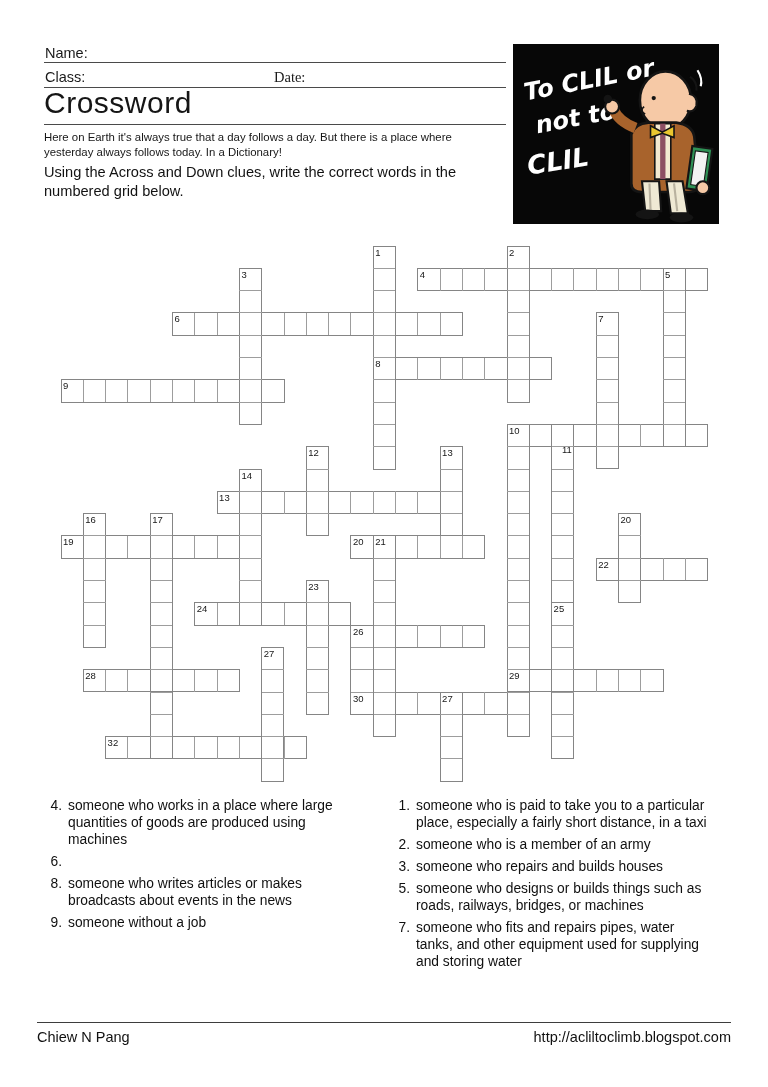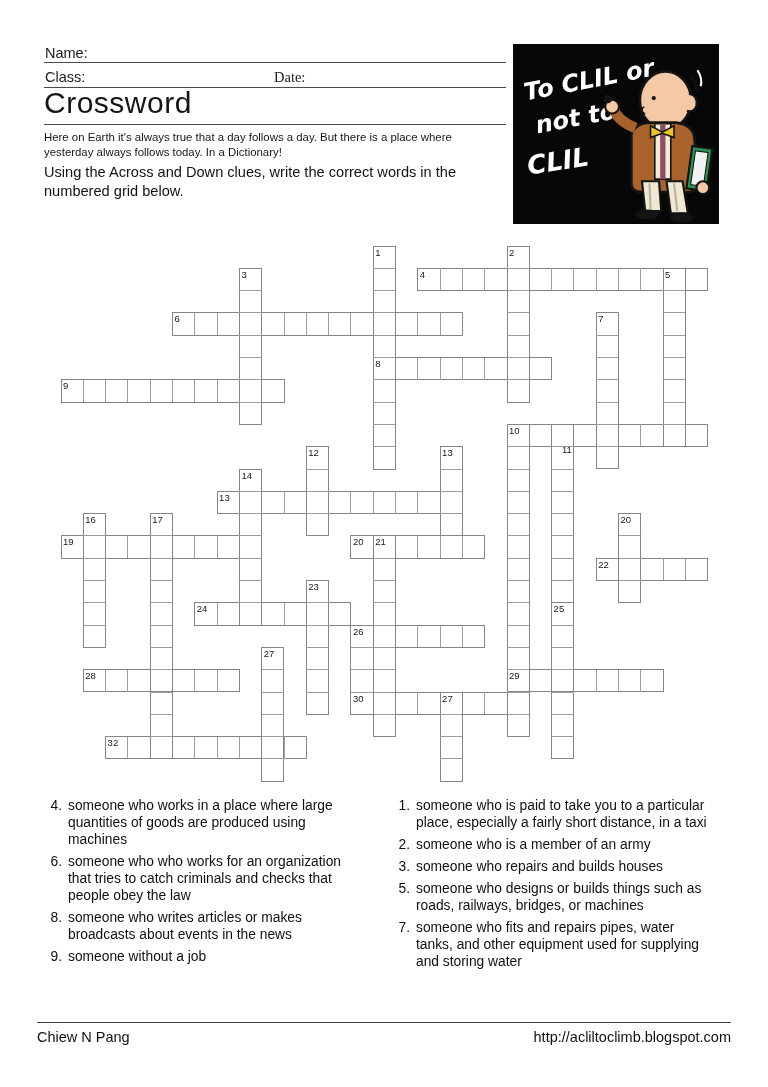--- a/index.html
+++ b/index.html
@@ -389,23 +389,20 @@
   <div class="clue-col" id="across-col">
     <ul class="clues">
         <li>
           <span class="cnum">4.</span>
           <span class="ctext">someone who works in a place where large
 quantities of goods are produced using
 machines</span>
         </li>
         <li>
           <span class="cnum">6.</span>
-          <span class="ctext">someone who who works for an organization
-that tries to catch criminals and checks that
-people obey the law</span>
         </li>
         <li>
           <span class="cnum">8.</span>
           <span class="ctext">someone who writes articles or makes
 broadcasts about events in the news</span>
         </li>
         <li>
           <span class="cnum">9.</span>
           <span class="ctext">someone without a job</span>
         </li>

